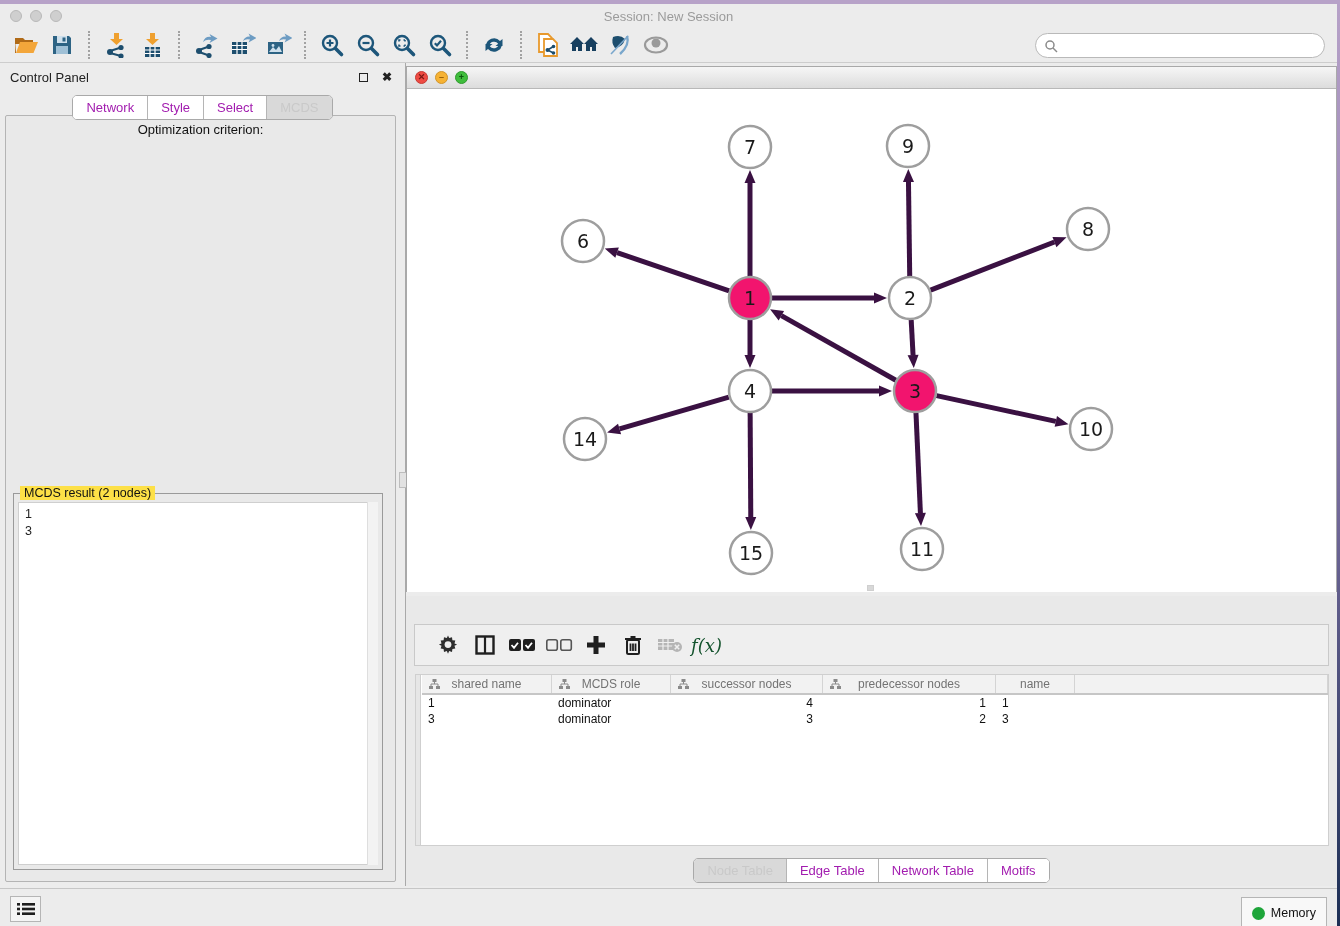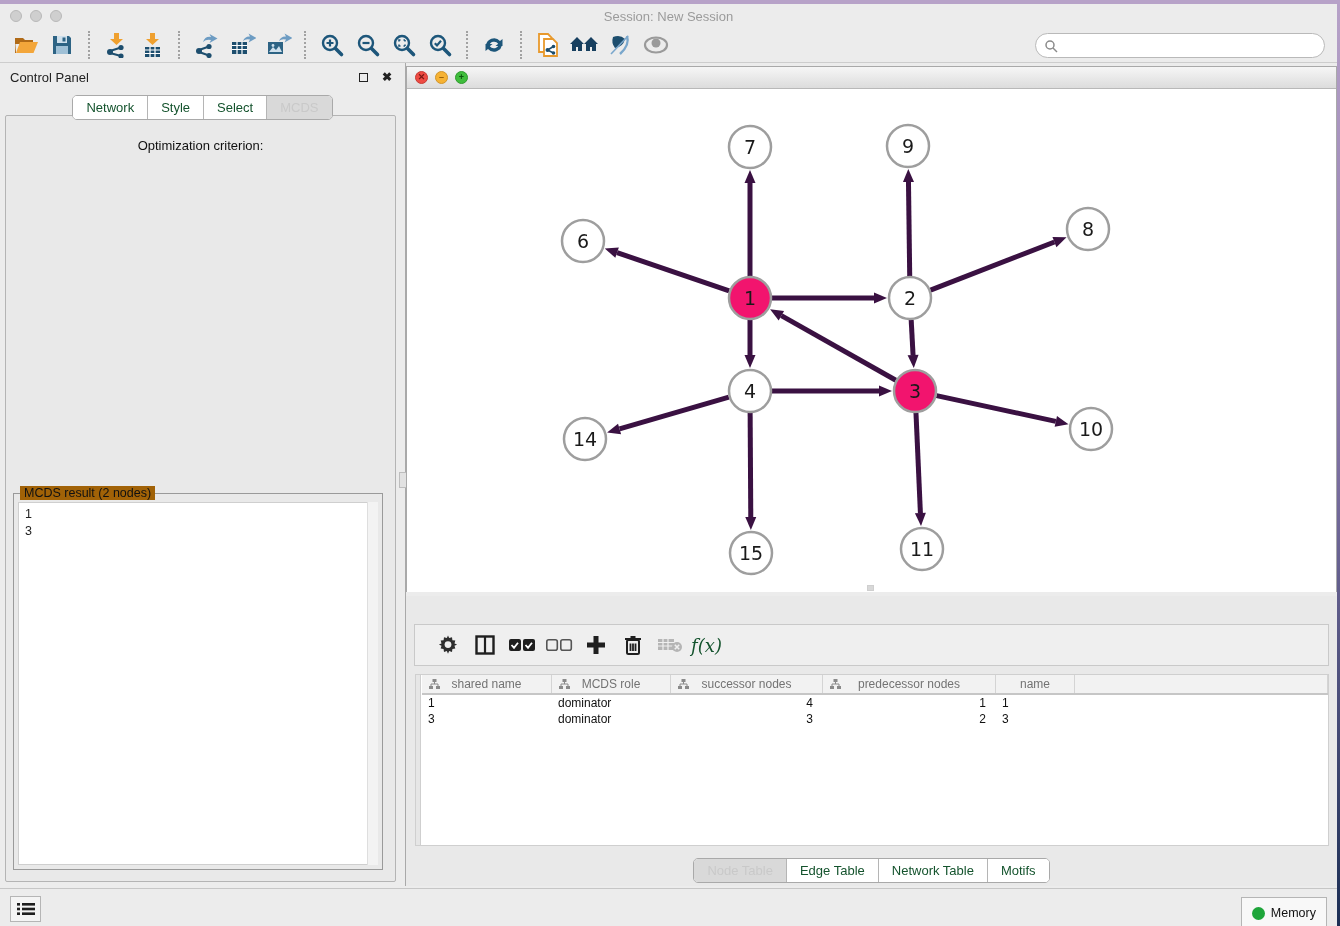--- a/index.html
+++ b/index.html
@@ -39,41 +39,41 @@
     background:#e2e2e2; border:1px solid #bdbdbd; }
 
   
   .control-panel { position:absolute; left:0; top:63px; width:405px; height:823px; background:#ececec; }
   .cp-header { height:28px; display:flex; align-items:center; padding:0 10px; }
   .cp-header .spacer { flex:1; }
   .panel-float, .panel-close { width:16px; height:16px; display:flex; align-items:center;
     justify-content:center; color:#222; font-weight:bold; font-size:12px; margin-left:8px; cursor:default; }
   .panel-float span { display:block; width:9px; height:9px; border:1.6px solid #222; }
   .seg-tabs { display:flex; border:1px solid #a9a9a9; border-radius:5px; overflow:hidden; background:#fff; }
-  .seg-tab { padding:4px 13px; font-size:13px; background:#fff; color:#14532d; border-left:1px solid #b5b5b5; }
+  .seg-tab { padding:4px 13px; font-size:13px; background:#fff; color:#a21caf; border-left:1px solid #b5b5b5; }
   .seg-tab:first-child { border-left:none; }
   .seg-tab.selected { background:#d9d9d9; color:#c9c9c9; }
   .cp-tabs-row { position:absolute; left:0; right:0; top:32px; display:flex; justify-content:center; z-index:2; }
   .cp-body { position:absolute; left:5px; right:9px; top:52px; bottom:4px;
     background:#e9e9e9; border:1px solid #b4b4b4; border-radius:2px; }
-  .opt-label { text-align:center; margin-top:22px; font-size:13px; color:#111; }
+  .opt-label { text-align:center; margin-top:6px; font-size:13px; color:#111; }
   .opt-select { position:absolute; left:40px; right:44px; top:47px; height:23px;
     background:#fff; border:1px solid #b0b0b0; border-radius:5px;
     display:flex; align-items:center; padding:0 6px 0 10px; font-size:13px; }
   .opt-select .sel-label { flex:1; }
   .stepper { display:flex; flex-direction:column; align-items:center; gap:2px; }
   .stepper i { display:block; width:0; height:0; border-left:4px solid transparent; border-right:4px solid transparent; }
   .stepper .up { border-bottom:5px solid #555; }
   .stepper .down { border-top:5px solid #555; }
   .cp-buttons { position:absolute; top:83px; left:0; right:0; display:flex; justify-content:center; gap:14px; }
   .aq-btn { background:#fff; border:1px solid #b0b0b0; border-radius:5px; padding:3px 16px; font-size:13px; color:#111; }
 
   .result-group { position:absolute; left:7px; right:12px; top:377px; bottom:11px;
     border:1px solid #9a9a9a; background:#e9e9e9; }
-  .result-legend { position:absolute; top:-8px; left:6px; background:#a16207; padding:0 4px; font-size:12.5px; color:#111; }
+  .result-legend { position:absolute; top:-8px; left:6px; background:#fde047; padding:0 4px; font-size:12.5px; color:#111; }
   .result-text { position:absolute; left:4px; right:4px; top:8px; bottom:4px; background:#fff;
     border:1px solid #cfcfcf; font-size:12.5px; padding:3px 6px; line-height:17px; white-space:pre-line; }
   .result-scroll { position:absolute; right:4px; top:8px; bottom:4px; width:11px;
     background:#f3f3f3; border-left:1px solid #dedede; }
 
   
   .network-window { position:absolute; left:406px; top:66px; right:3px; height:526px;
     background:#fff; border:1px solid #a9a9a9; }
   .nw-titlebar { height:22px; background:linear-gradient(#f6f6f6,#dcdcdc);
     border-bottom:1px solid #b8b8b8; display:flex; align-items:center; position:relative; }

